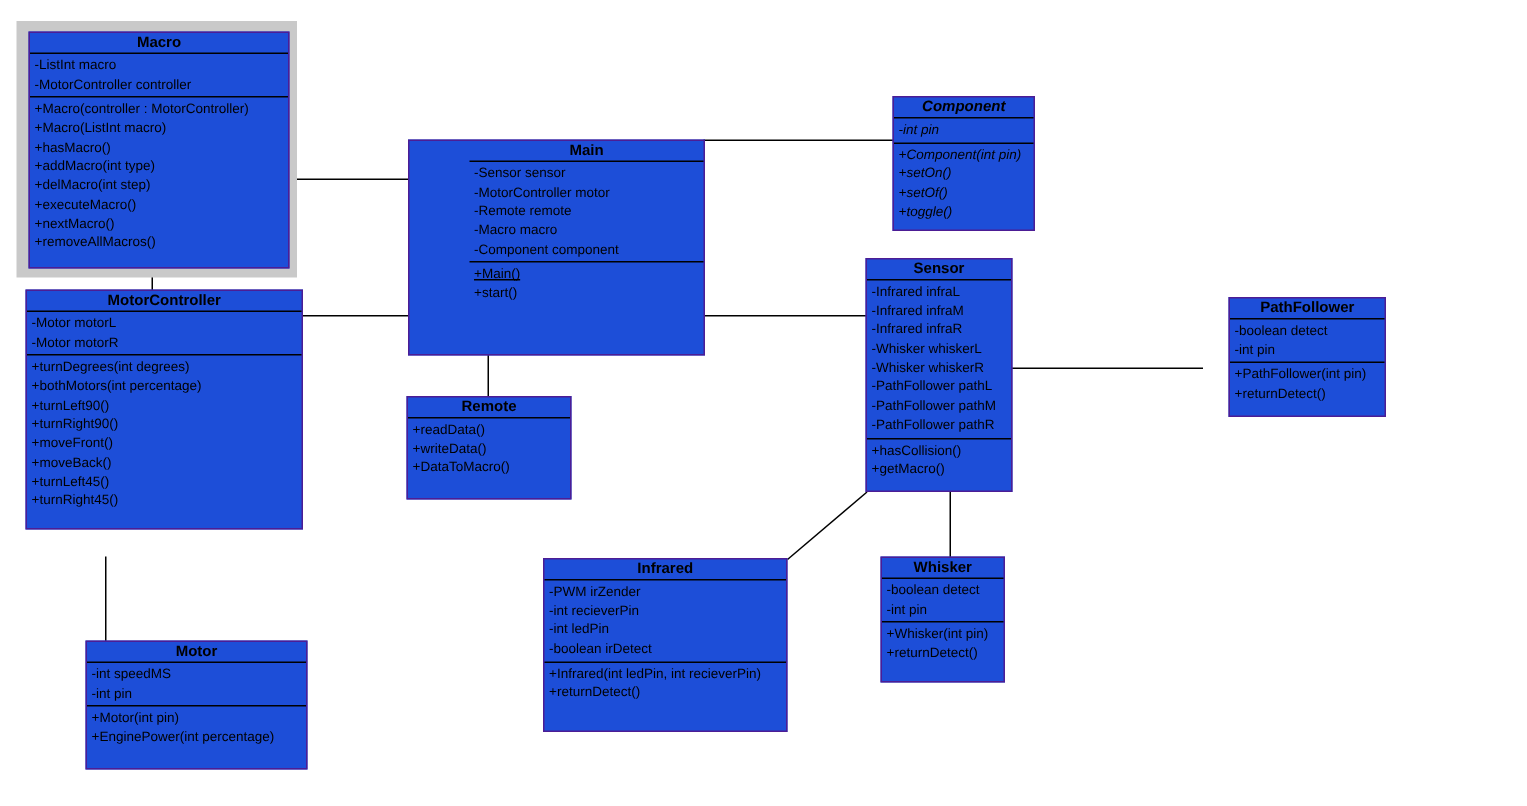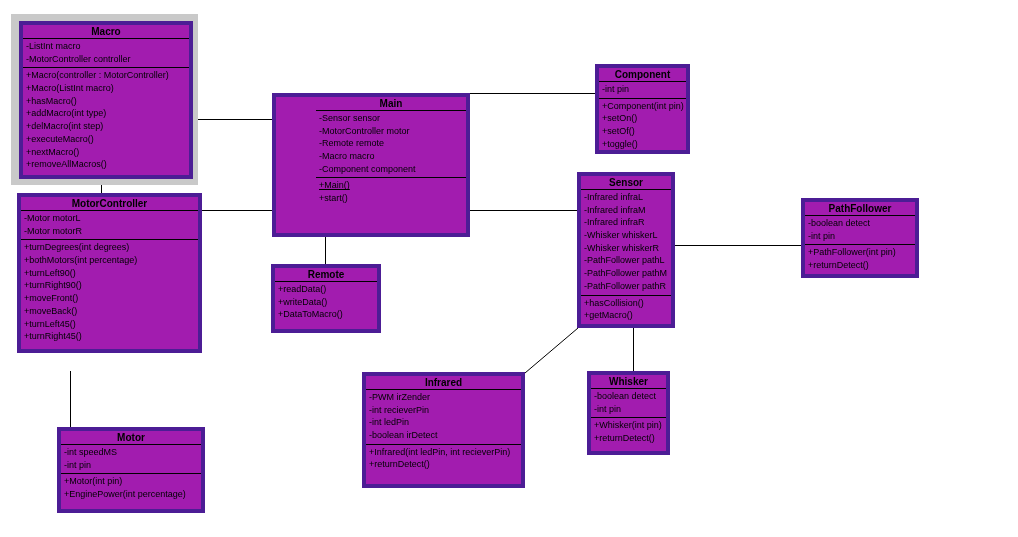--- a/index.html
+++ b/index.html
@@ -4,42 +4,42 @@
 <style>
   html,body{margin:0;padding:0;}
   body{
     width:1018px;height:537px;position:relative;background:#ffffff;
     font-family:"Liberation Sans", sans-serif;overflow:hidden;
   }
   #canvas{position:absolute;left:0;top:0;width:1018px;height:537px;}
   #wires{position:absolute;left:0;top:0;z-index:1;}
   .sel-frame{position:absolute;background:#c9c9c9;z-index:2;}
   .uml-class{
-    position:absolute;z-index:3;background:#a21caf;border:4px solid #4c1d95;
+    position:absolute;z-index:3;background:#1d4ed8;border:1px solid #4c1d95;
     box-sizing:border-box;font-size:9px;color:#000;
   }
   .uml-class .title{
     font-weight:bold;font-size:10px;height:13px;line-height:13px;
     text-align:center;border-bottom:1px solid #000;white-space:nowrap;overflow:hidden;
   }
   .compartment{padding:1px 3px 2px 3px;}
   .attrs{border-bottom:1px solid #000;}
   .tline{height:12.7px;line-height:12.7px;white-space:nowrap;}
   .u{text-decoration:underline;}
 
   
   #sel-macro{left:11px;top:14px;width:187px;height:171px;}
   #cls-macro{left:19px;top:21px;width:174px;height:158px;}
   #cls-motorcontroller{left:17px;top:193px;width:185px;height:160px;}
   #cls-motor{left:17px;top:427px;width:148px;height:86px;margin-left:40px;}
   #cls-main{left:272px;top:93px;width:198px;height:144px;padding-left:40px;}
   #cls-remote{left:271px;top:264px;width:110px;height:69px;}
-  #cls-component{left:595px;top:64px;width:95px;height:90px;}
+  #cls-component{left:595px;top:64px;width:95px;height:90px;font-style:italic;}
   #cls-sensor{left:577px;top:172px;width:98px;height:156px;}
-  #cls-pathfollower{left:801px;top:198px;width:118px;height:80px;}
+  #cls-pathfollower{left:819px;top:198px;width:105px;height:80px;}
   #cls-infrared{left:362px;top:372px;width:163px;height:116px;}
   #cls-whisker{left:587px;top:371px;width:83px;height:84px;}
 </style>
 </head>
 <body>
 
 <div id="canvas">
 
   <svg id="wires" width="1018" height="537">
     <line x1="193" y1="119.5" x2="273" y2="119.5" stroke="#000" stroke-width="1"></line>

